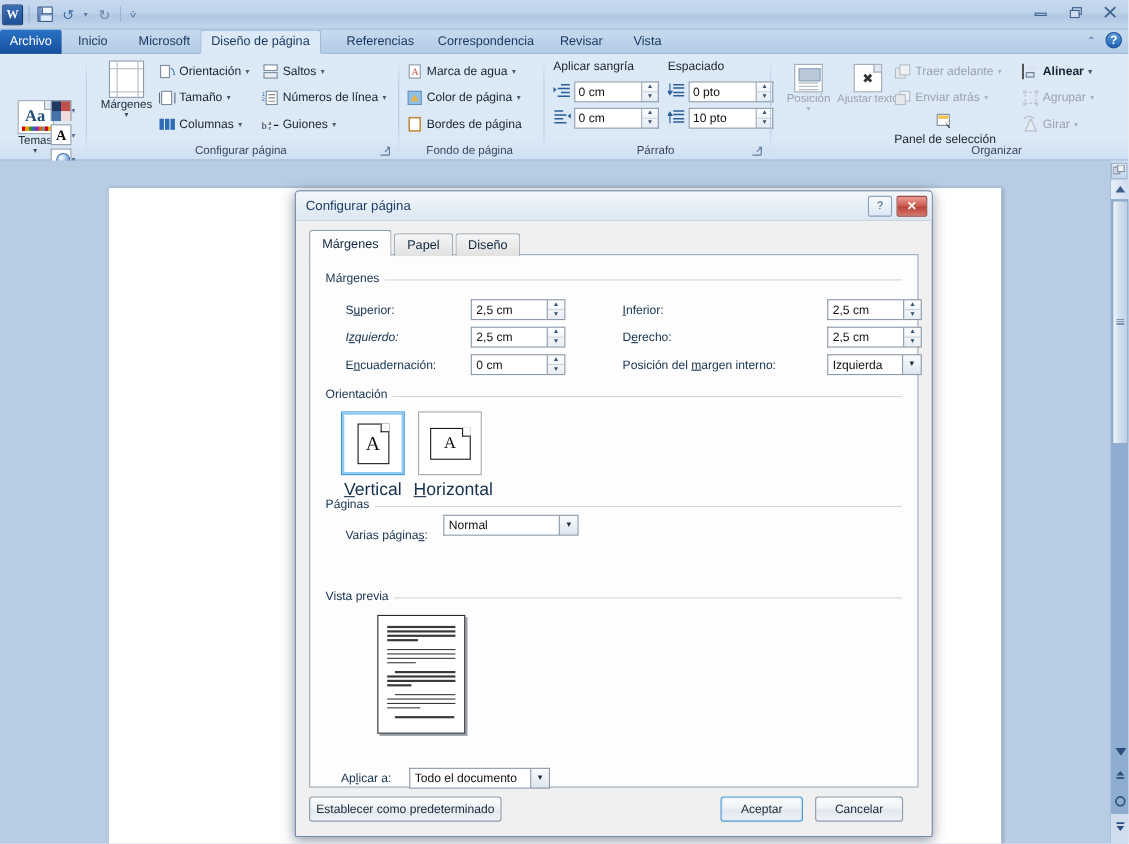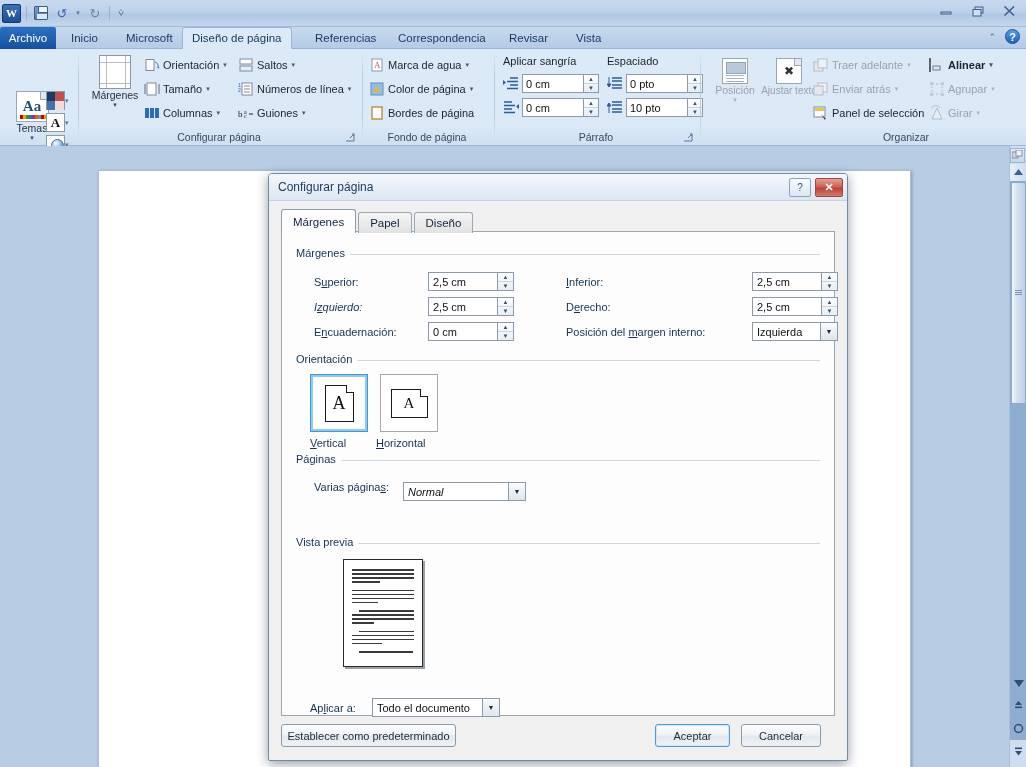--- a/index.html
+++ b/index.html
@@ -308,21 +308,21 @@
     display:flex;align-items:center;justify-content:center;
     font-family:"Liberation Serif",serif; font-size:18px; color:#111;
   }
   .pg-landscape {
     width: 37px; height: 29px; background:#fff; border:1.5px solid #1a1a1a; position:relative;
     display:flex;align-items:center;justify-content:center;
     font-family:"Liberation Serif",serif; font-size:15px; color:#111;
   }
   .dogear { position:absolute; right:-1px; top:-1px; width:8px;height:8px;
     background:#fff; border-left:1.5px solid #1a1a1a; border-bottom:1.5px solid #1a1a1a; }
-  .orient-cap { position:absolute; font-size:11px; color:#16324f; text-align:left; }
+  .orient-cap { position:absolute; font-size:16px; color:#16324f; text-align:center; }
 
   .preview-page {
     position:absolute; width:80px; height:108px; background:#fff;
     border:1.5px solid #2a2a2a; box-shadow: 2px 2px 0 #9aa0a8;
     padding: 9px 8px;
   }
   .pv-line { height:1.5px; background:#3a3a3a; margin-bottom:2.5px; }
 
   .dlg-footer { position:absolute; left:12px; right:12px; bottom:10px; height:26px; }
   .btn {
@@ -653,21 +653,21 @@
         <div class="cmd disabled" style="left:112px;top:28px;">
           <span class="ci">
             <svg width="16" height="16">
                 <rect x="5" y="2" width="9" height="9" fill="#eef2f6" stroke="#b4bcc6"></rect>
                 <rect x="1" y="5" width="9" height="9" fill="#e5e9ee" stroke="#b4bcc6"></rect>
               </svg>
           </span>
           <span>Enviar atrás</span>
           <span class="car">▾</span>
         </div>
-        <div class="cmd" style="left:112px;top:52px;">
+        <div class="cmd" style="left:112px;top:52px;flex-direction:column;">
           <span class="ci">
             <svg width="16" height="16">
                 <rect x="1" y="2" width="11" height="10" fill="#fff" stroke="#7d8b9b"></rect>
                 <rect x="2" y="3" width="9" height="3" fill="#f0c24b"></rect>
                 <path d="M8 9l5 5-1.5.4-.8-1.4z" fill="#2a2a2a"></path>
               </svg>
           </span>
           <span>Panel de selección</span>
         </div>
 
@@ -851,21 +851,21 @@
           </span>
         </div>
         <div class="orient-cap" style="left:94px;top:205px;width:66px;"><span class="u">H</span>orizontal</div>
 
         <div class="fieldset" style="left:14px;top:228px;right:14px;height:1px;">
           <div class="fs-line"></div>
           <div class="fs-legend">Páginas</div>
         </div>
 
         <div class="flabel" style="left:32px;top:249px;">Varias página<span class="u">s</span>:</div>
-        <div class="dcombo" style="left:121px;top:250px;font-style:italic;">
+        <div class="dcombo" style="left:121px;top:236px;">
           <span class="box" style="width:105px">Normal</span>
           <span class="arw">▼</span>
         </div>
 
         <div class="fieldset" style="left:14px;top:311px;right:14px;height:1px;">
           <div class="fs-line"></div>
           <div class="fs-legend">Vista previa</div>
         </div>
 
         <div class="preview-page" style="left:61px;top:327px;">

